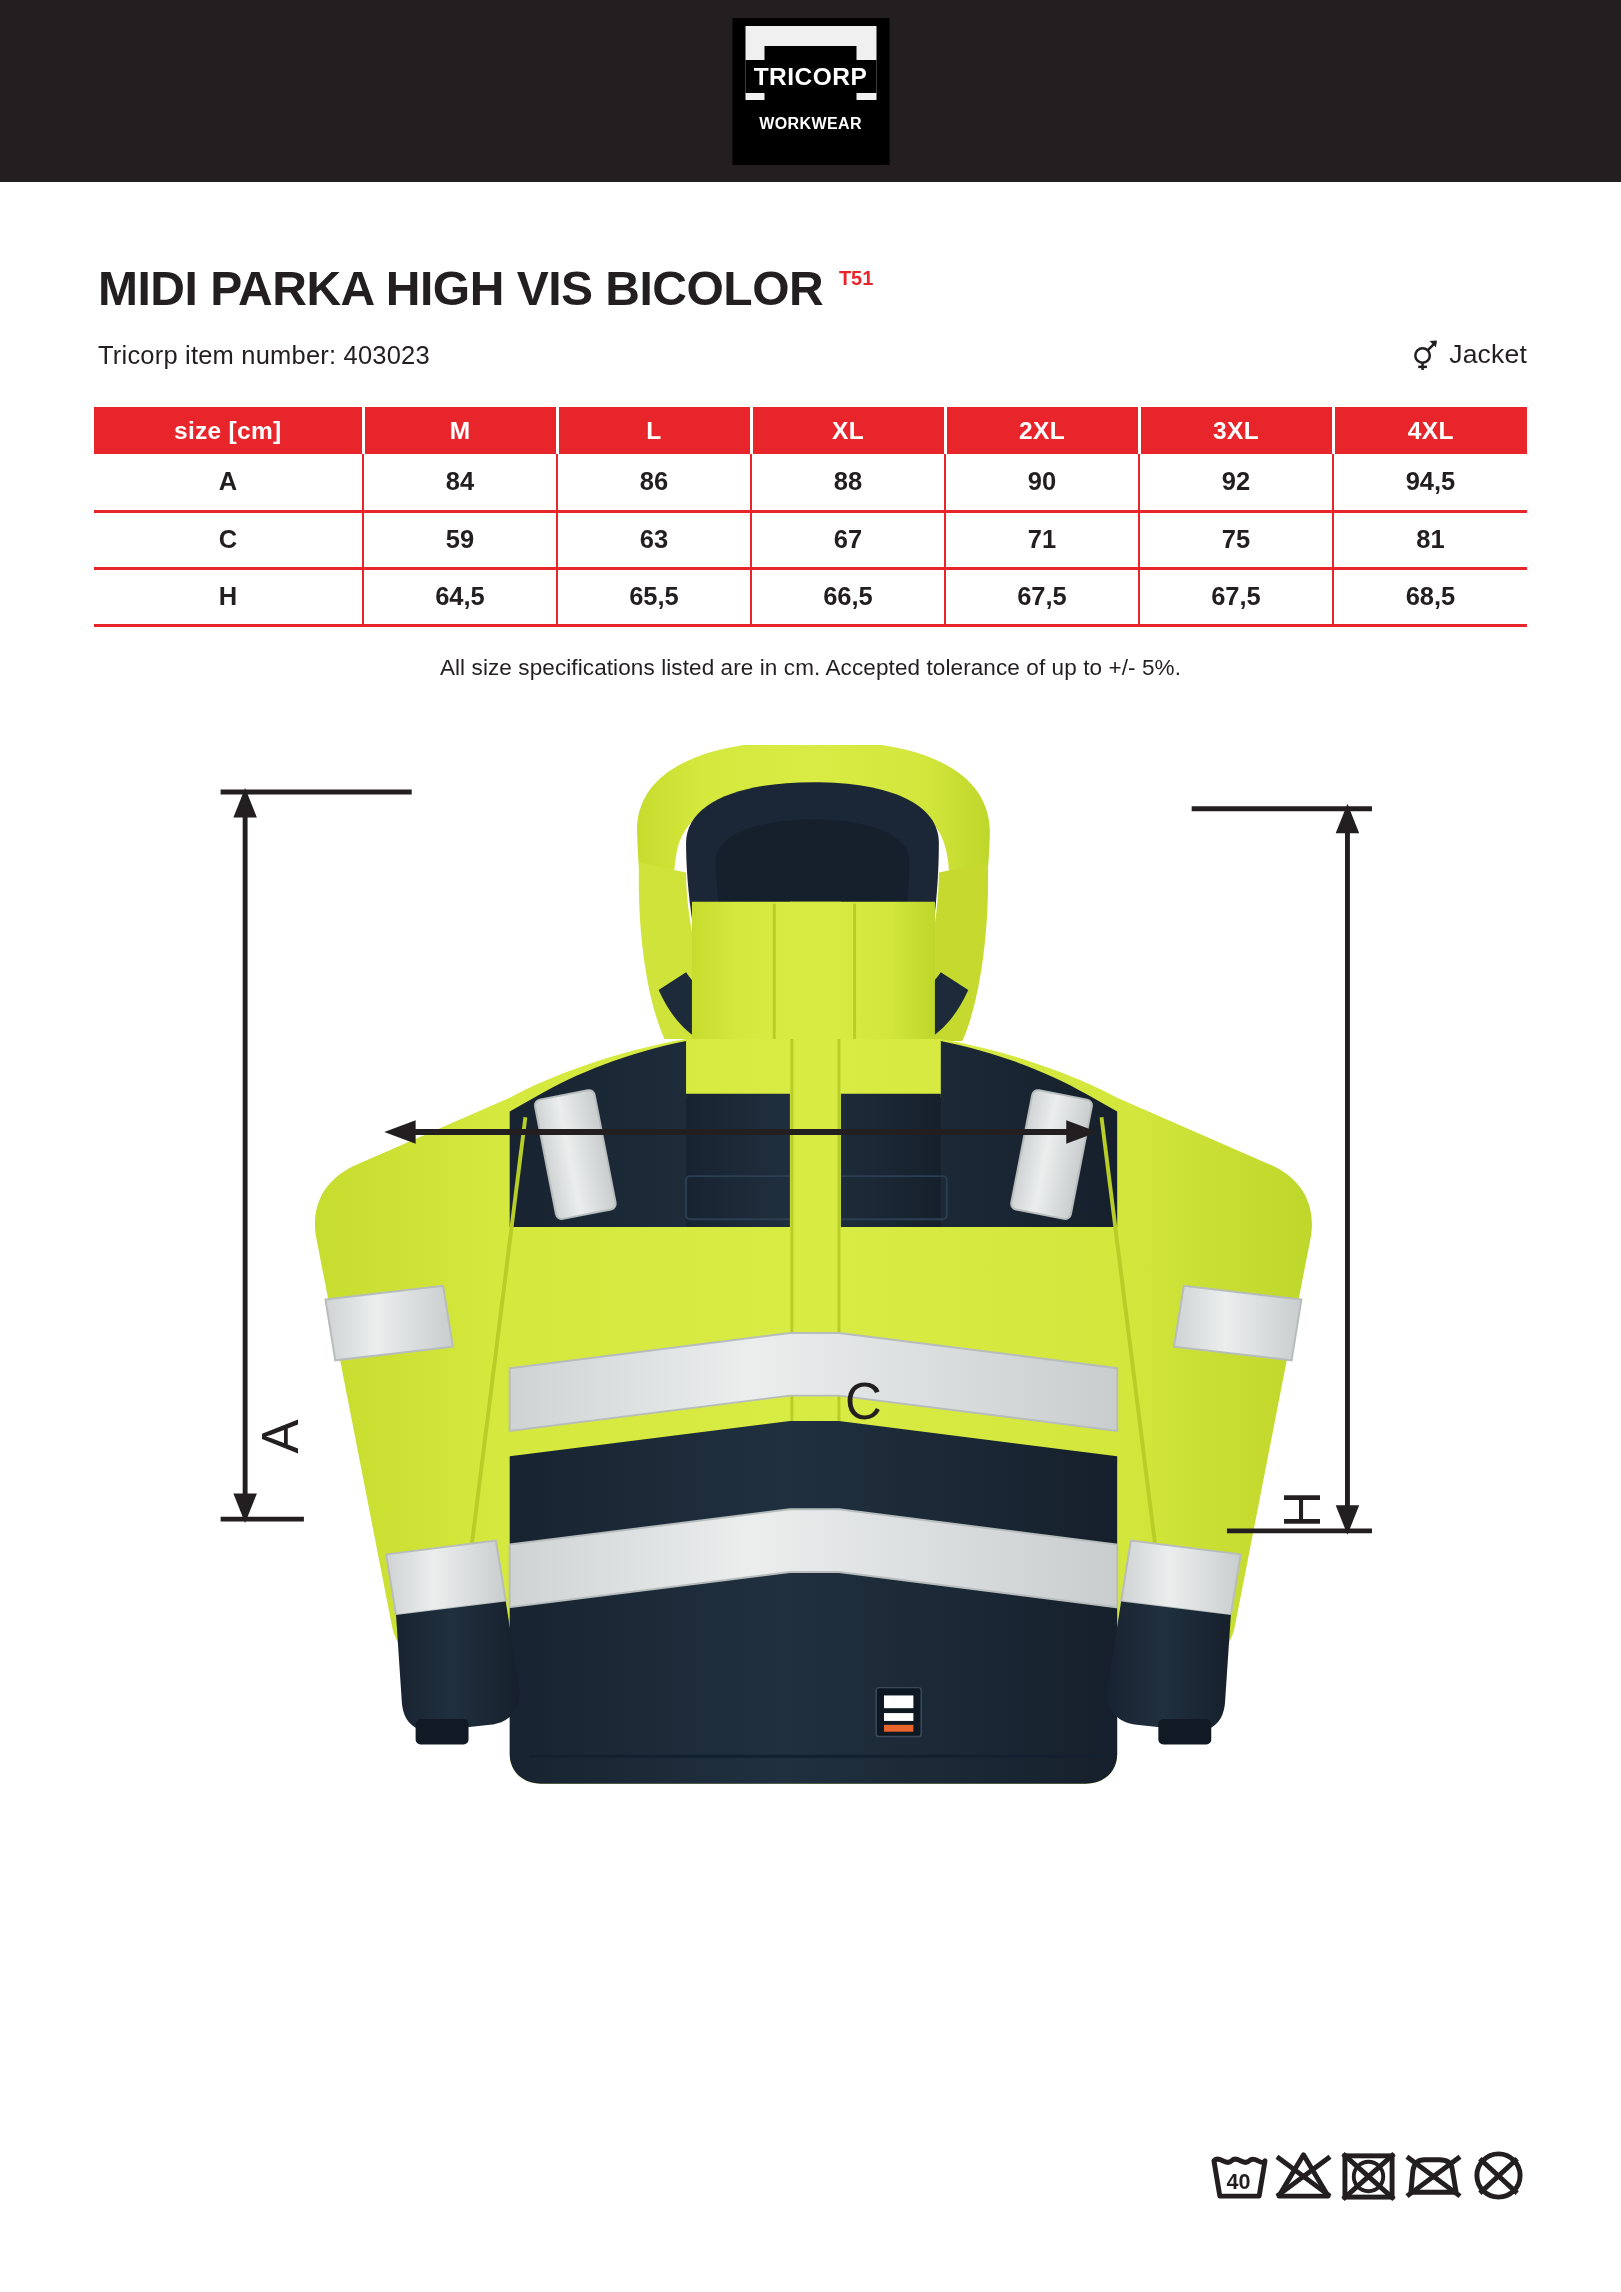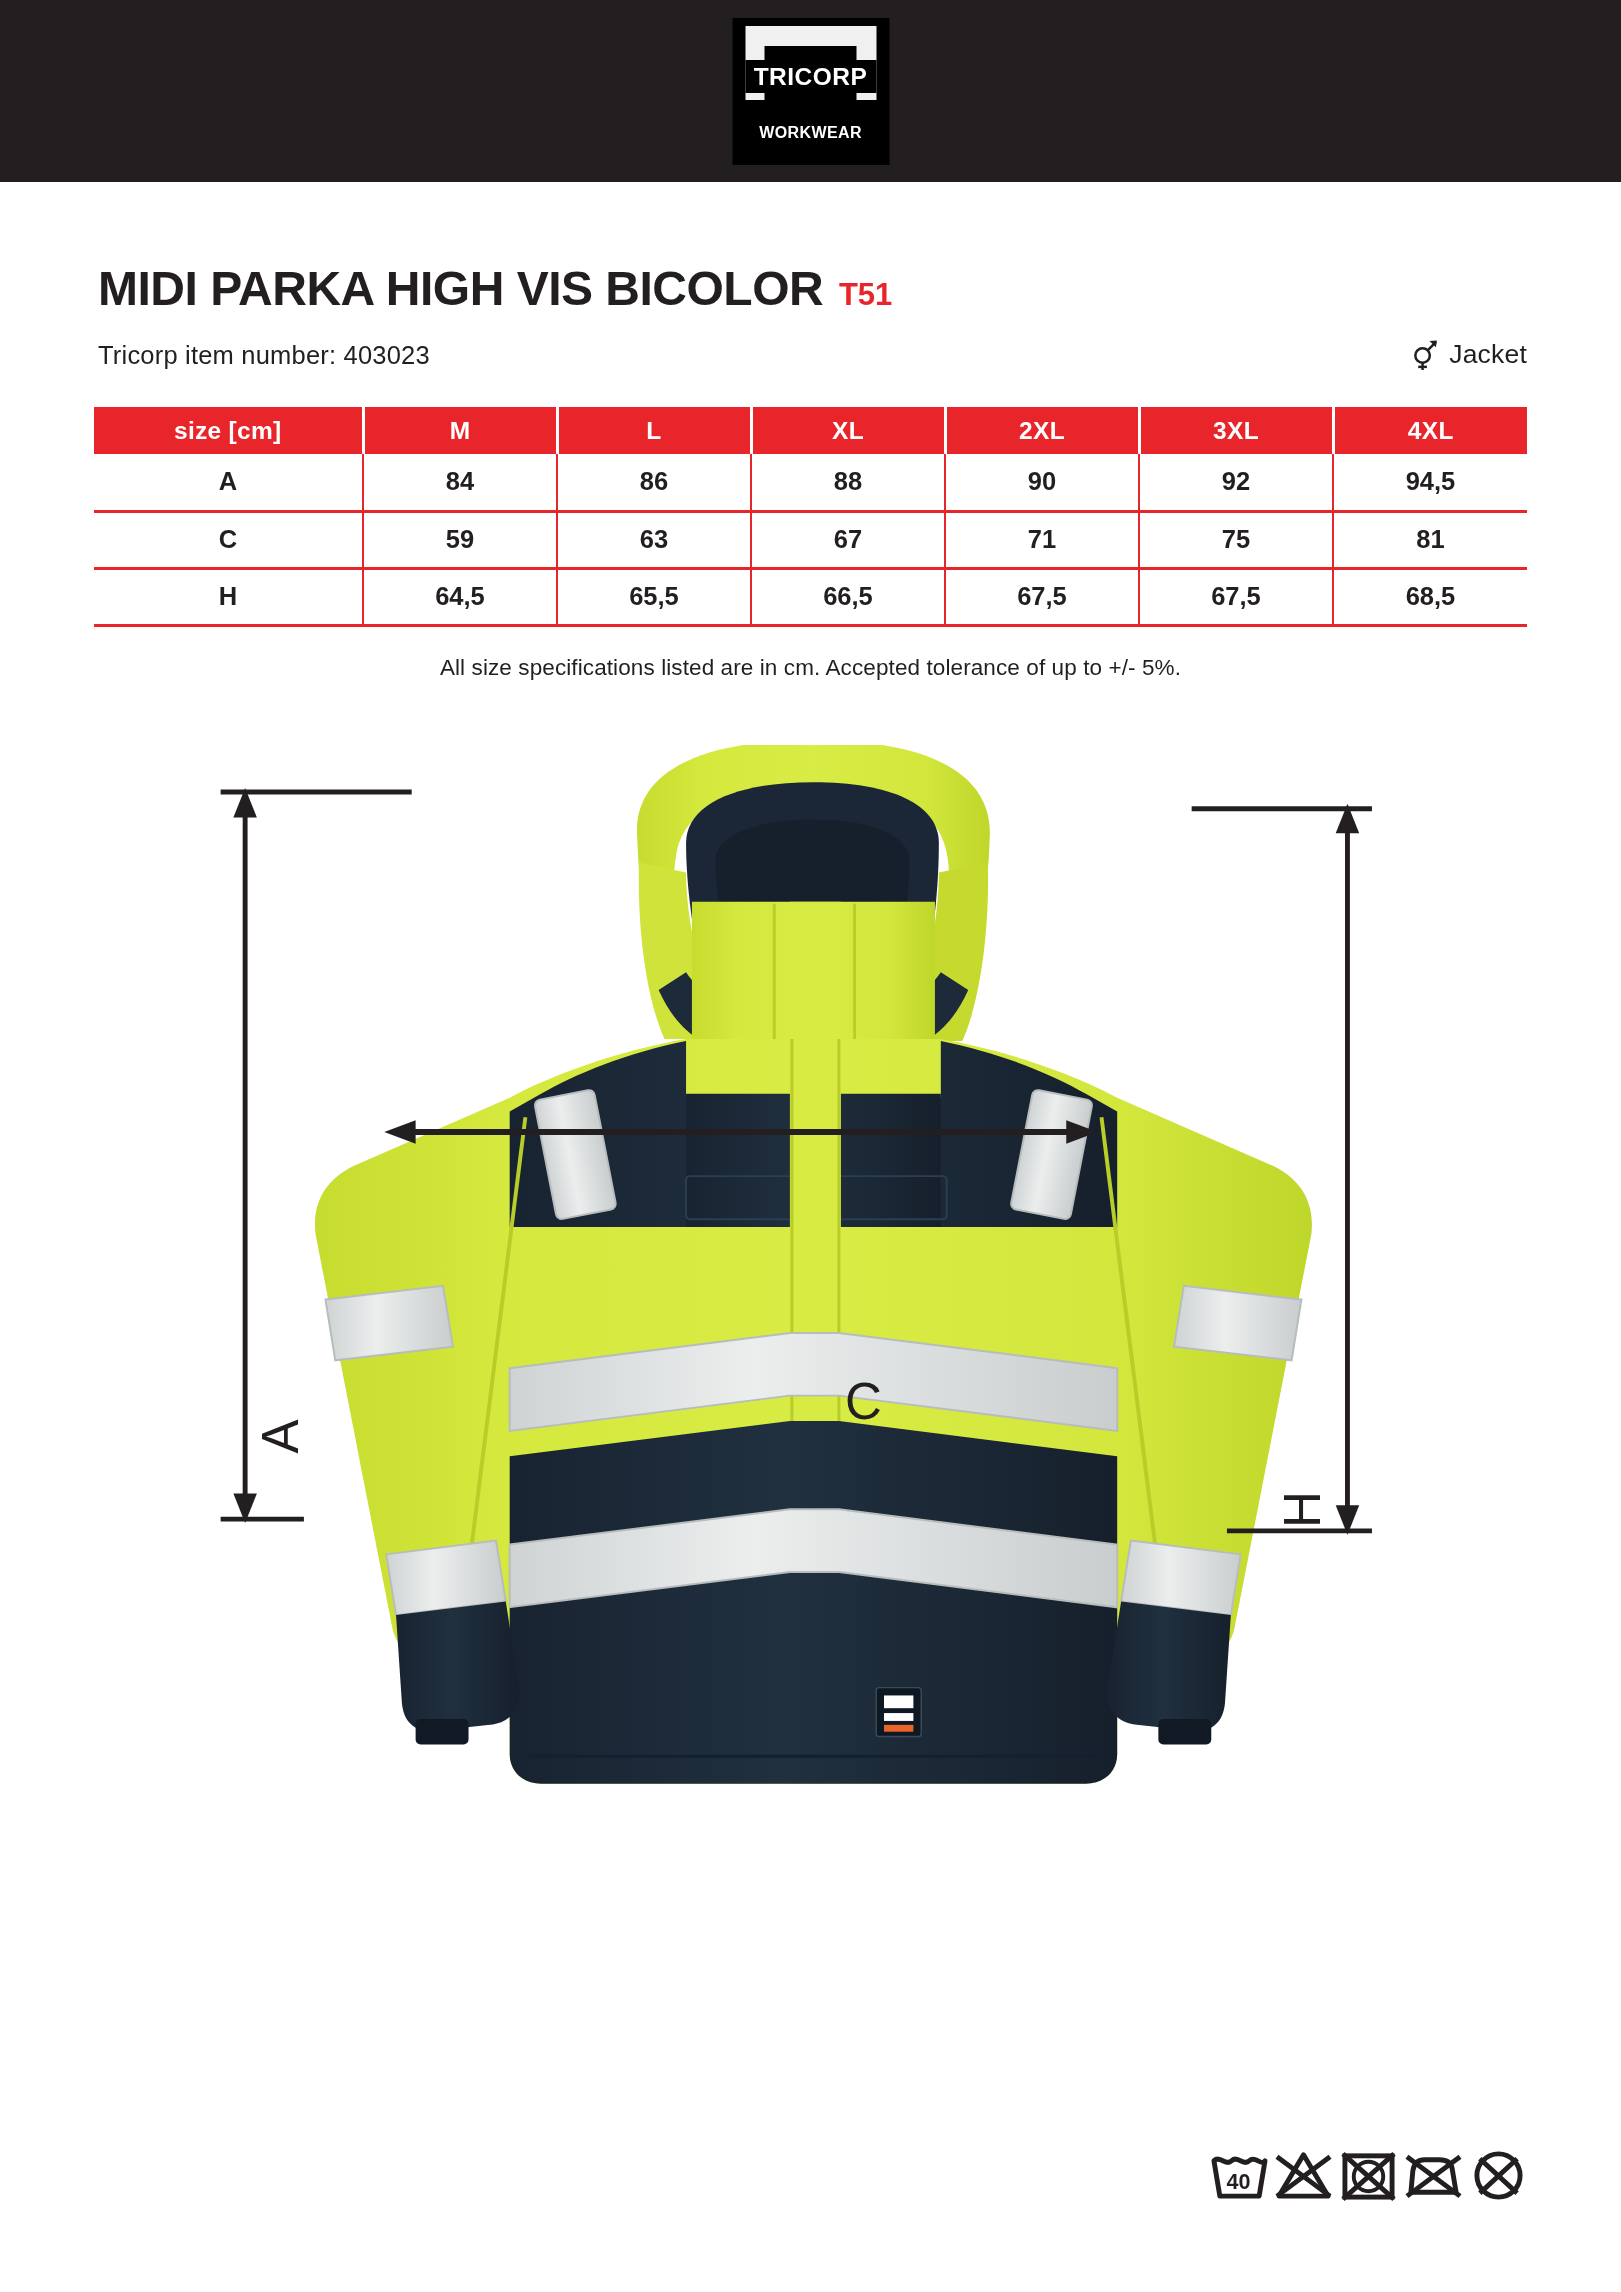--- a/index.html
+++ b/index.html
@@ -32,36 +32,36 @@
   }
   .logo-band {
     position: absolute; left: 0; top: 34px; width: 131px; height: 33px;
     background: #000000; display: flex; align-items: center; justify-content: center;
   }
   .logo-band span {
     color: #ffffff; font-size: 24.5px; font-weight: 700; letter-spacing: 0.5px;
     font-family: "Liberation Sans", sans-serif;
   }
   .logo-sub {
-    margin-top: 24px; color: #ffffff; font-size: 16px; font-weight: 700;
+    margin-top: 15px; color: #ffffff; font-size: 16px; font-weight: 700;
     letter-spacing: 0.4px;
   }
 
   
   .title-row {
     position: absolute; left: 98px; top: 265px;
     display: flex; align-items: flex-start;
   }
   .title {
     font-size: 48px; font-weight: 700; color: #231f20;
     letter-spacing: -0.5px; line-height: 1; white-space: nowrap;
   }
   .title-code {
-    margin-left: 15.7px; margin-top: 12px;
-    font-size: 31px; font-weight: 700; color: #e8252a; letter-spacing: 0px;
+    margin-left: 15.7px; margin-top: 2px;
+    font-size: 20px; font-weight: 700; color: #e8252a; letter-spacing: 0px;
   }
   .subtitle {
     position: absolute; left: 98px; top: 341px;
     font-size: 25.5px; color: #231f20; font-weight: 400; letter-spacing: 0.2px;
   }
   .gender-row {
     position: absolute; right: 94px; top: 337px;
     display: flex; align-items: center; gap: 9.8px;
   }
   .gender-row .glyph-wrap { width: 29px; height: 35px; position: relative; }

